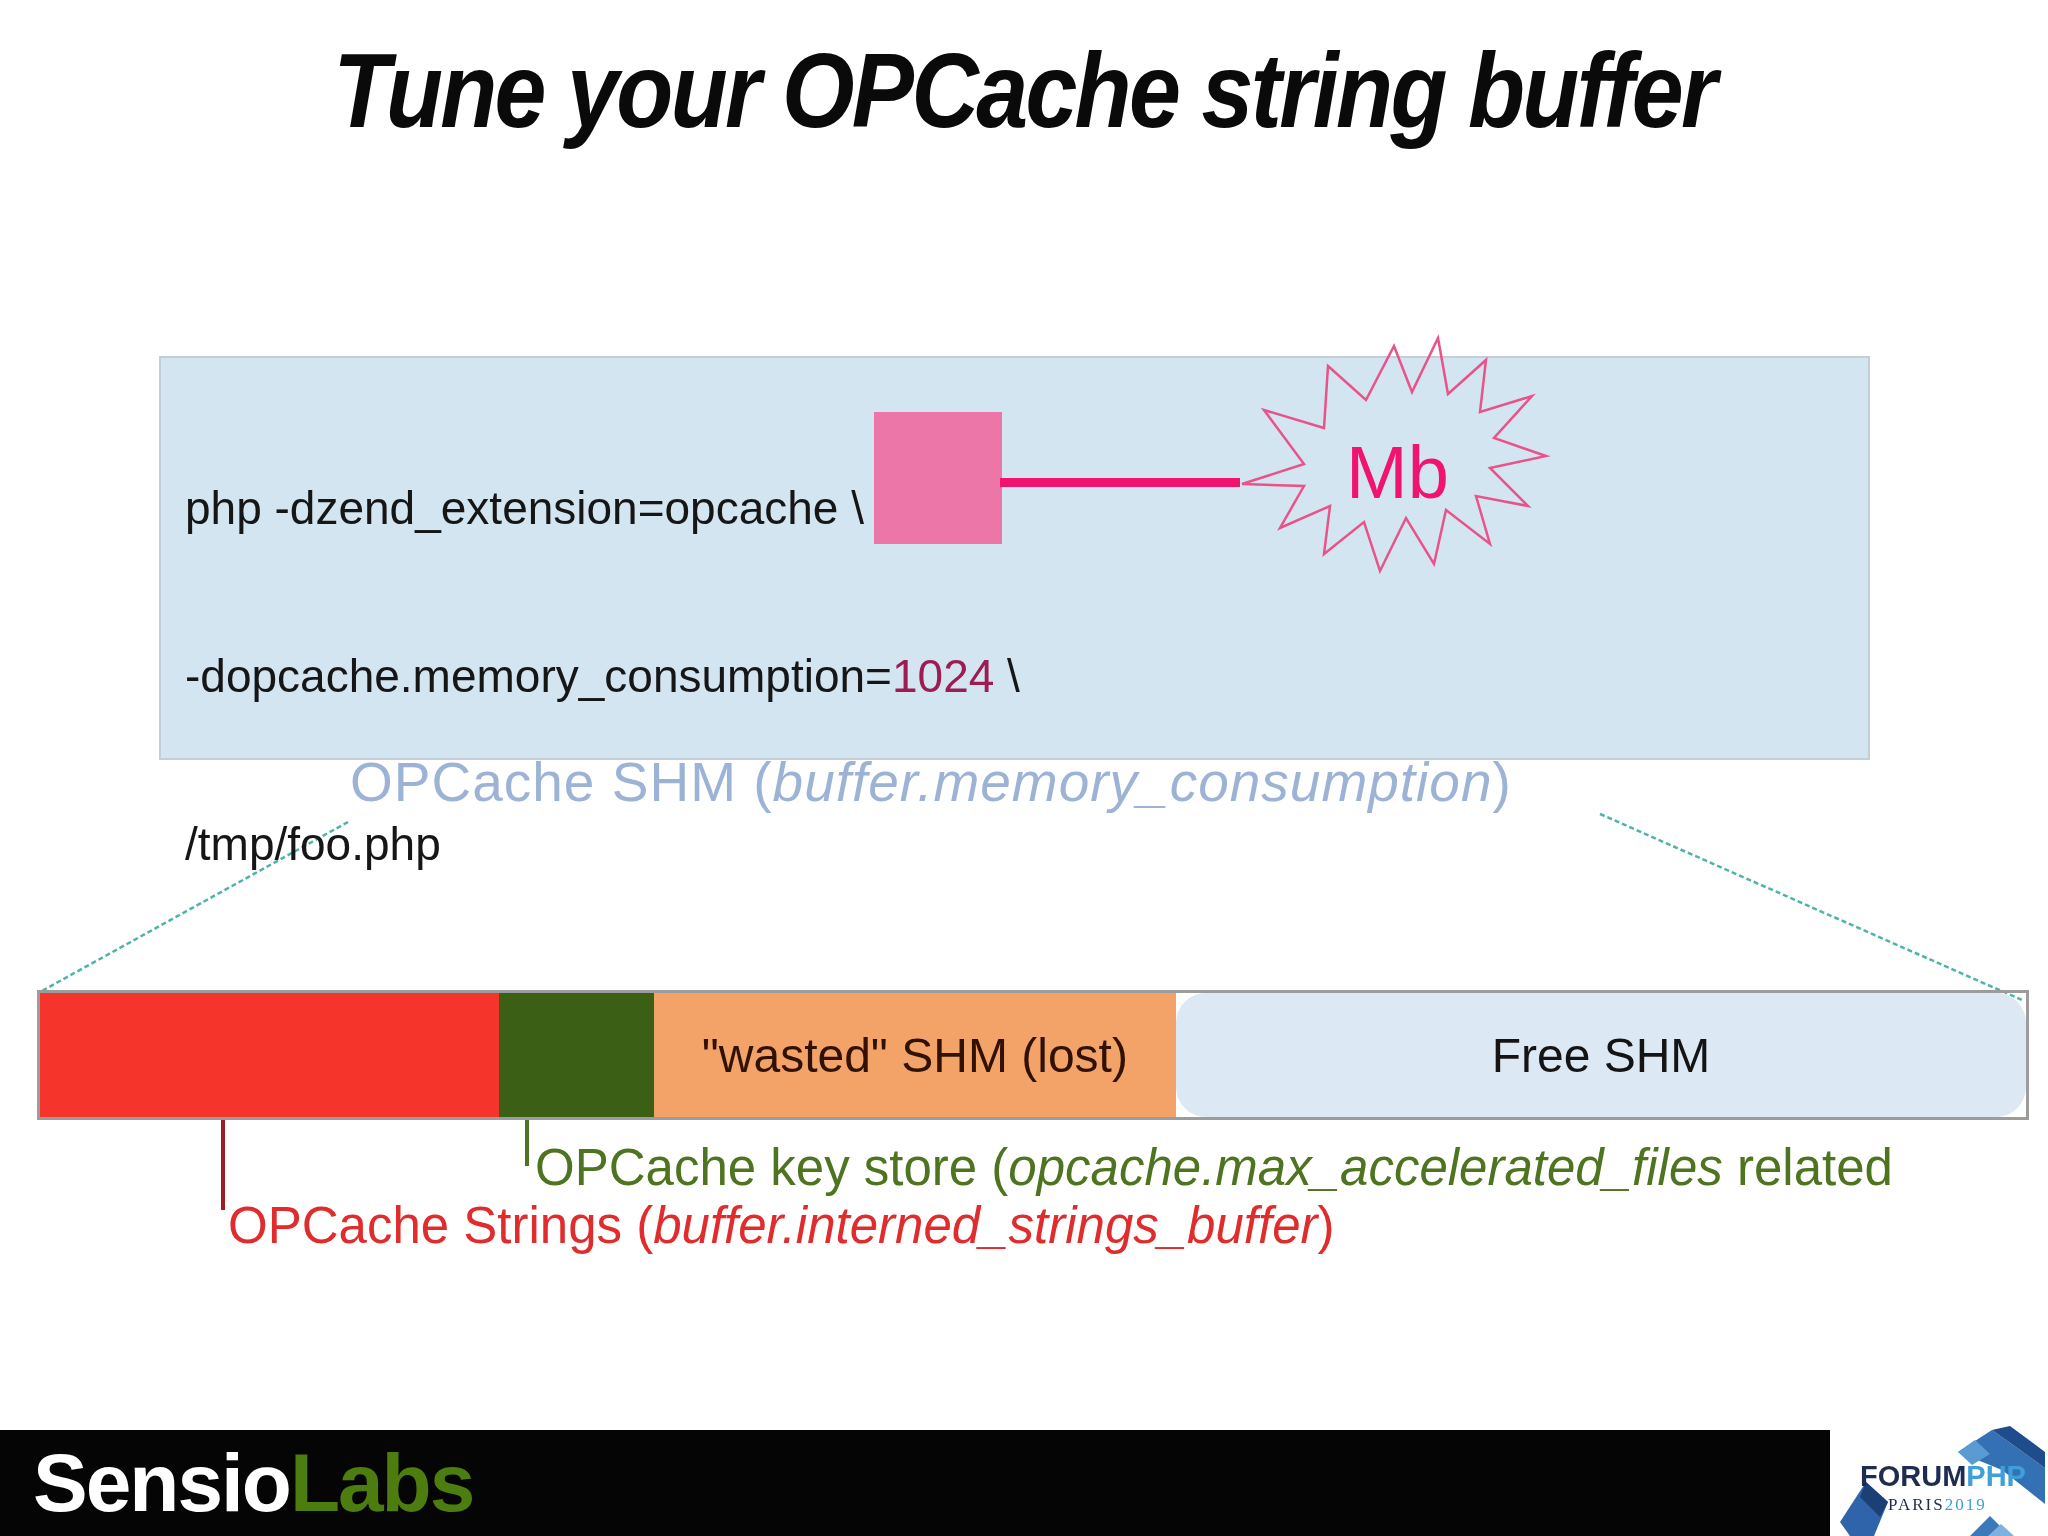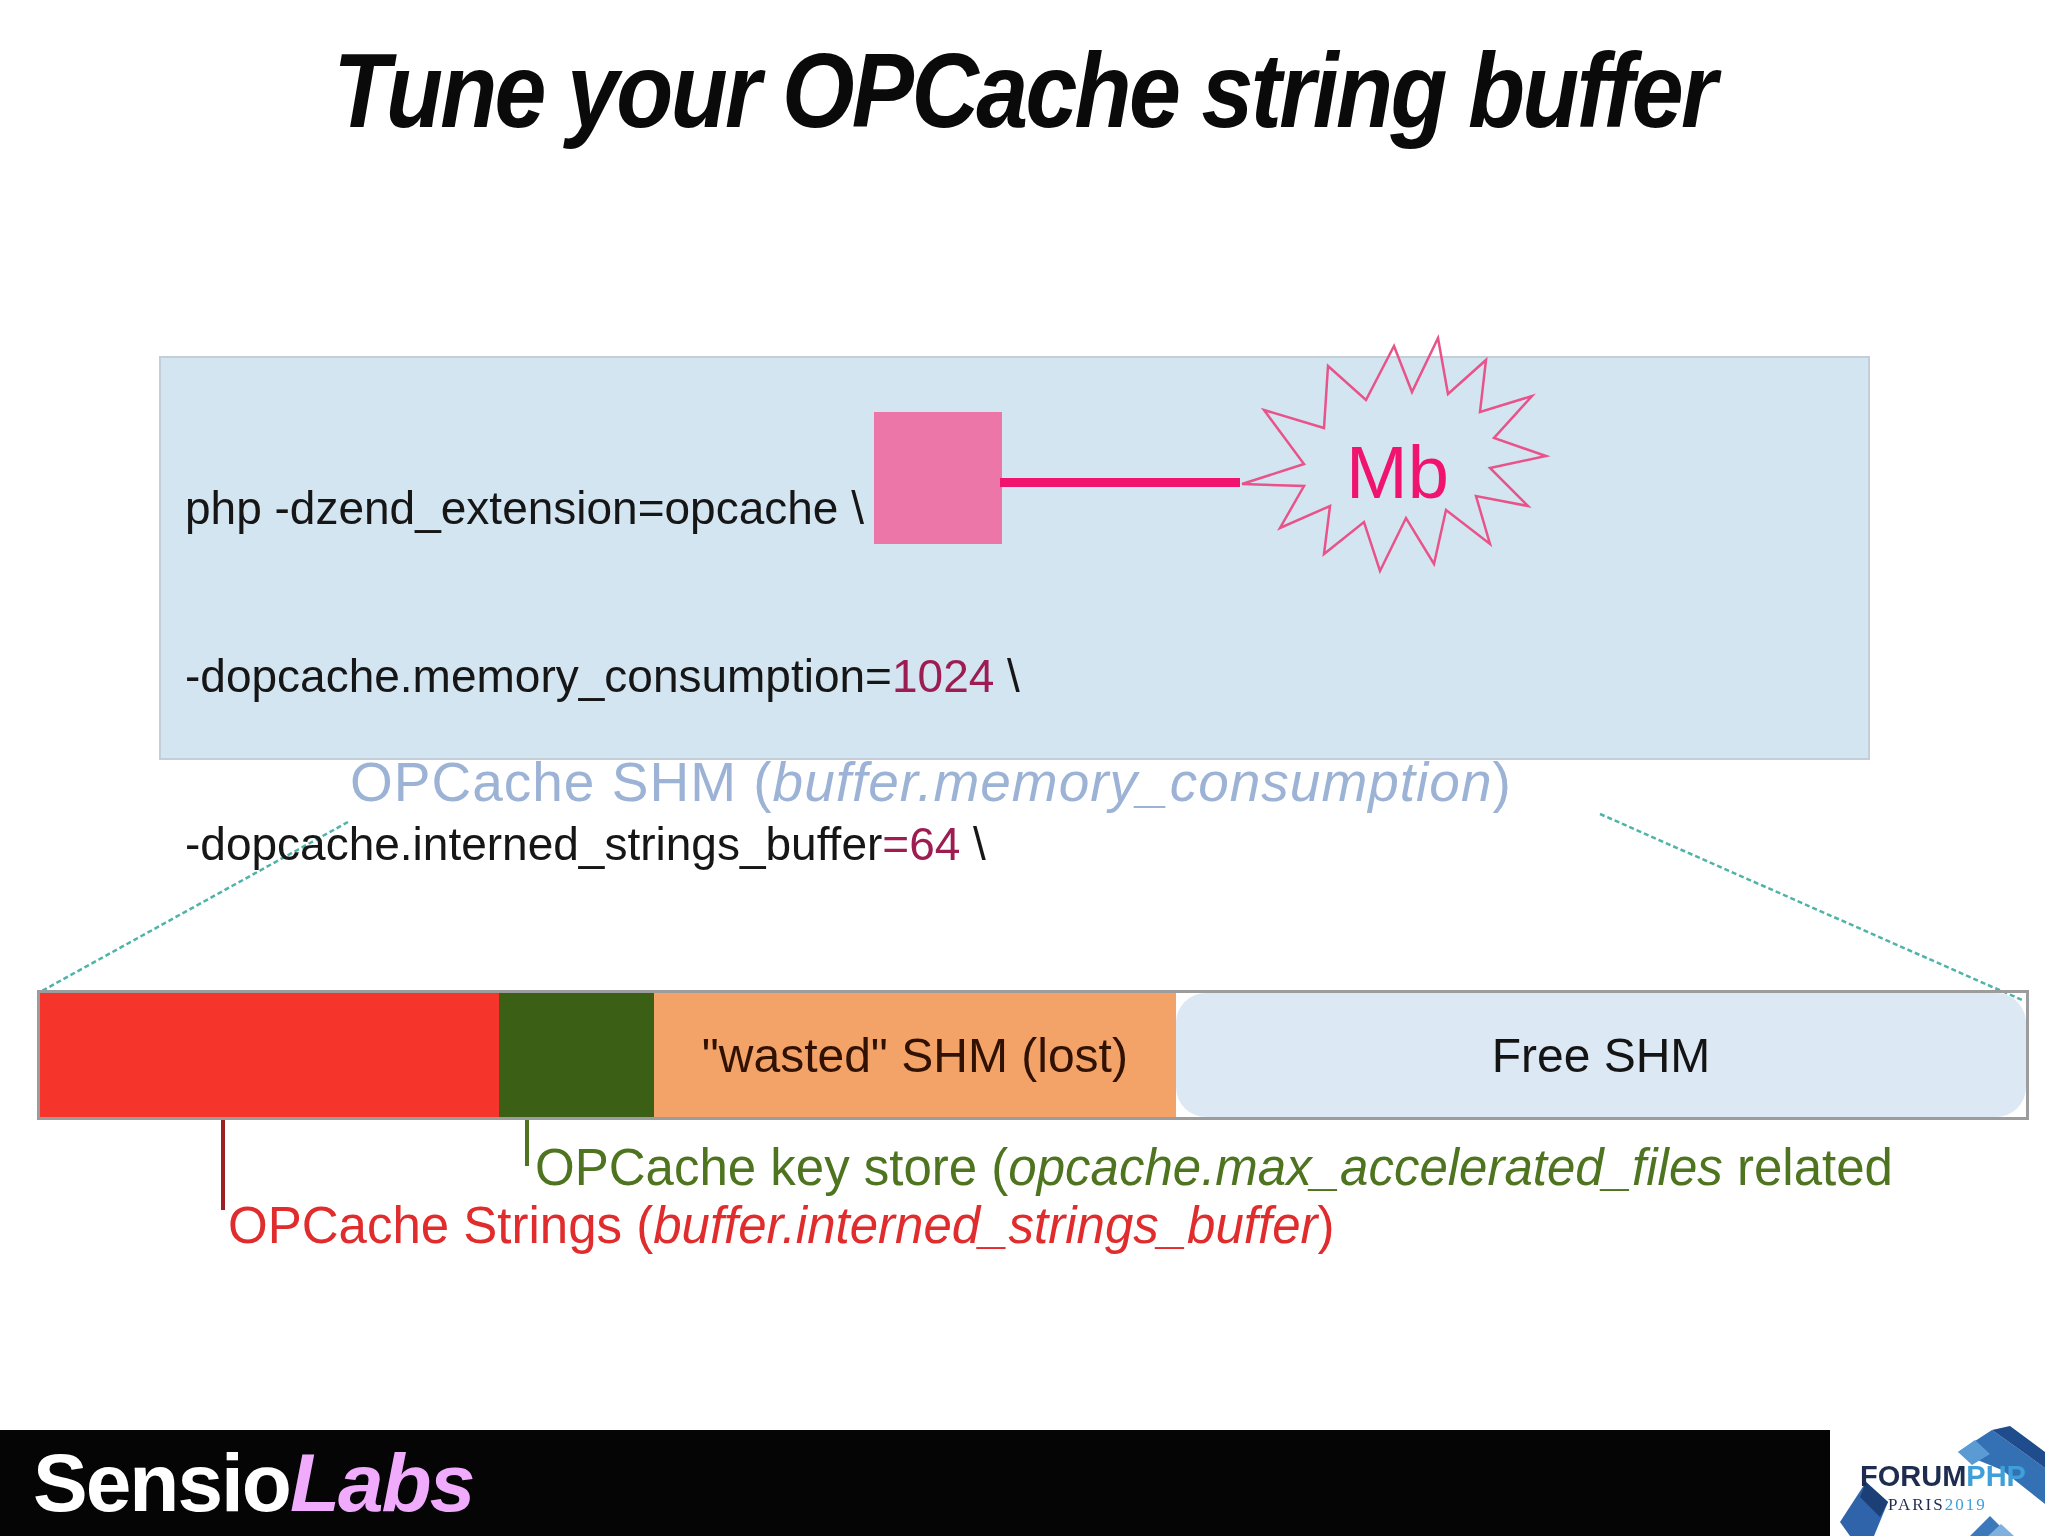--- a/index.html
+++ b/index.html
@@ -47,41 +47,40 @@
   .ann{position:absolute;font-size:51px;white-space:nowrap;z-index:2;}
   .ann i{font-style:italic;}
   .ann-green{left:535px;top:1138px;color:#4e7420;}
   .ann-red{left:228px;top:1196px;color:#e02c2c;}
 
   
   .footer{position:absolute;left:0;top:1430px;width:1830px;height:106px;background:#050505;
           display:flex;align-items:center;z-index:4;}
   .brand{margin-left:33px;font-size:82px;font-weight:700;letter-spacing:-2px;line-height:1;}
   .b-white{color:#ffffff;}
-  .b-green{color:#f0abfc;font-style:italic;}
+  .b-green{color:#4d7c0f;}
   .logo-panel{position:absolute;left:1830px;top:1424px;width:254px;height:112px;background:#ffffff;z-index:5;text-decoration:underline;}
 </style>
 </head>
 <body>
 
 <div class="slide">
 
   <h1 class="title">Tune your OPCache string buffer</h1>
 
   <svg class="funnel" viewBox="0 0 2048 1536">
     <line x1="348" y1="822" x2="40" y2="992" stroke="#4fb3a8" stroke-width="2.5" stroke-dasharray="5 3"></line>
     <line x1="1600" y1="814" x2="2022" y2="1000" stroke="#4fb3a8" stroke-width="2.5" stroke-dasharray="5 3"></line>
   </svg>
 
   <div class="codebox">
     <div class="hl-rect"></div>
     <div class="code-text">
       <div class="codeline"><span>php -dzend_extension=opcache \</span></div>
       <div class="codeline"><span>-dopcache.memory_consumption=</span><span class="hl">1024</span><span> \</span></div>
-      <div class="codeline"><span>-dopcache.interned_strings_buffer</span><span class="hl">=64</span><span> \</span></div>
       <div class="codeline"><span>/tmp/foo.php</span></div>
     </div>
   </div>
 
   <div class="connector"></div>
   <svg class="star" width="320" height="245" viewBox="0 0 320 245">
     <polygon points="14,148 76,128 36,74 96,92 100,30 138,64 166,10 184,56 210,2 220,58 258,24 252,76 304,60 266,102 318,120 262,132 300,170 248,160 262,208 218,174 206,228 178,182 152,235 136,186 96,218 102,170 52,192 76,150"></polygon>
     <text x="118" y="162">Mb</text>
   </svg>
 

